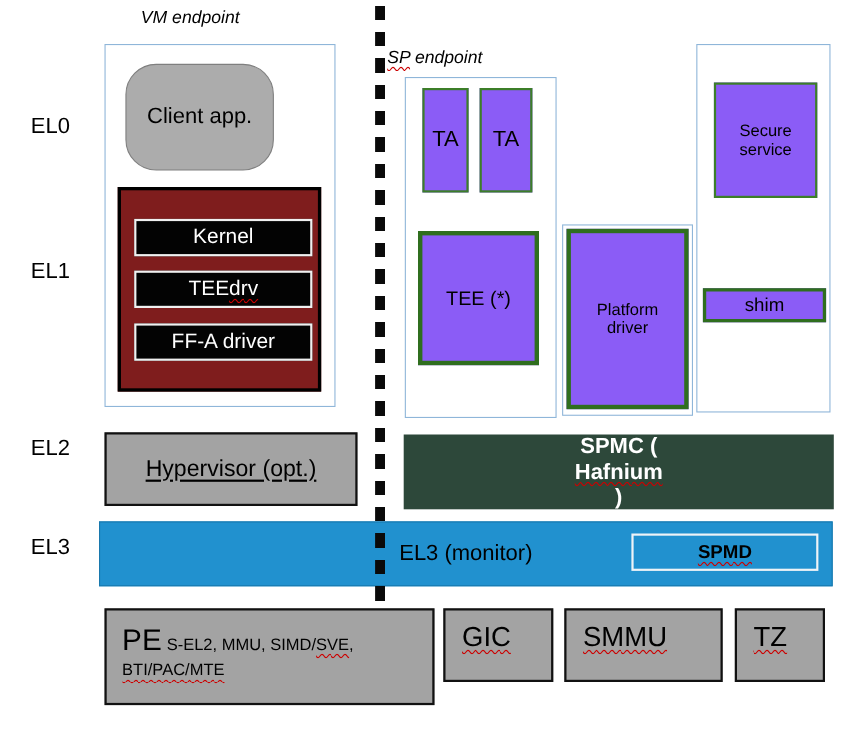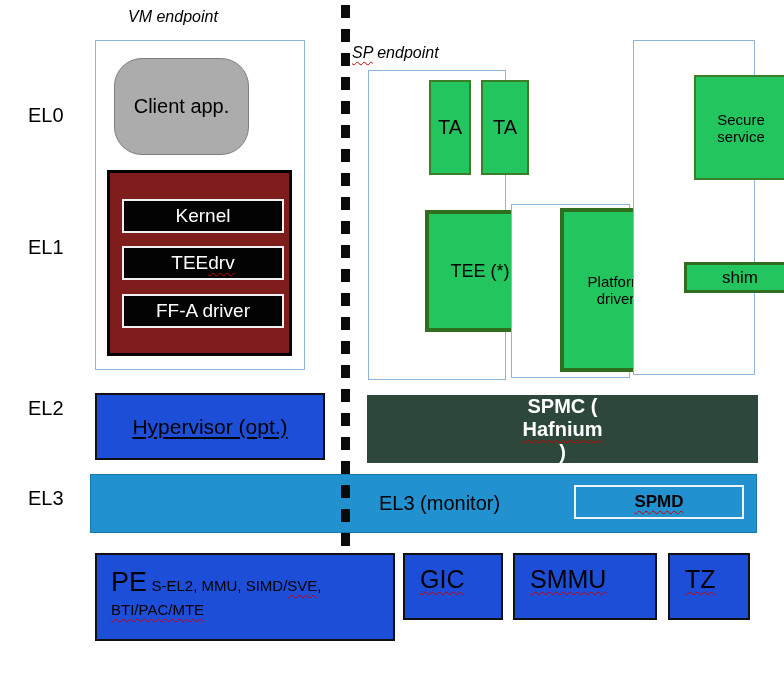--- a/index.html
+++ b/index.html
@@ -13,27 +13,27 @@
     overflow: hidden;
   }
   .abs { position: absolute; }
   .center { display: flex; align-items: center; justify-content: center; text-align: center; }
   .italic { font-style: italic; }
 
   .bluebox  { background: #ffffff; border: 1px solid #8fb6d9; }
   .graybox  { background: #acacac; border: 1px solid #7f7f7f; }
   .blackouter { background: #7f1d1d; border: 3px solid #000; }
   .blackcell  { background: #030303; border: 2px solid #f0f0f0; color: #fff; font-size: 19px; }
-  .green      { background: #22c55e; border: 2px solid #3c7e28; margin-left: 45px; }
+  .green      { background: #8b5cf6; border: 2px solid #3c7e28; }
   .green.mid   { border: 3px solid #2f6e1e; }
   .green.thick { border: 4px solid #2f6e1e; }
   .darkbox  { background: #2d483a; color: #ffffff; font-weight: bold; }
   .bluebar  { background: #2191cf; border: 1px solid #1878ad; }
   .spmdbox  { border: 2px solid #eef3f7; font-weight: bold; }
-  .whitebox { background: #1d4ed8; border: 2px solid #111111; }
+  .whitebox { background: #a3a3a3; border: 2px solid #111111; }
 
   .squiggle {
     text-decoration: underline wavy #cc0000 1px;
     text-underline-offset: 3px;
     text-decoration-skip-ink: none;
   }
   .underline { text-decoration: underline; text-underline-offset: 3px; }
 
   .el-label { font-size: 20px; }
   .hdr { font-size: 16px; }
@@ -92,21 +92,21 @@
   <div class="abs green center" style="left:649px; top:75px; width:94px; height:105px; font-size:15px; padding:0 16px;">Secure service</div>
   <div class="abs green mid center" style="left:639px; top:262px; width:112px; height:31px; font-size:17px;">shim</div>
 
   <div class="abs darkbox center" style="left:367px; top:395px; width:391px; height:68px; font-size:20px;flex-direction:column;">
       <span>SPMC (</span>
       <span class="squiggle">Hafnium</span>
       <span>)</span>
     </div>
 
   <div class="abs bluebar" style="left:90px; top:474px; width:667px; height:59px;">
-    <div class="abs center" style="left:16px; top:0; width:100%; height:100%; font-size:20px;border-radius:27px;">EL3 (monitor)</div>
+    <div class="abs center" style="left:0; top:0; width:100%; height:100%; font-size:20px;border-radius:27px;">EL3 (monitor)</div>
     <div class="abs spmdbox center" style="left:483px; top:10px; width:170px; height:34px; font-size:17px;">
         <span class="squiggle">SPMD</span>
       </div>
   </div>
 
   <div class="abs whitebox pe-pad" style="left:95px; top:553px; width:300px; height:88px;">
     <span class="pe-title">PE</span>
     <span class="pe-detail"><span>S-EL2, MMU, SIMD/</span><span class="squiggle">SVE</span><span>, </span><span class="squiggle">BTI/PAC/MTE</span></span>
   </div>
   <div class="abs whitebox hw-label" style="left:403px; top:553px; width:100px; height:67px;"><span class="squiggle">GIC</span></div>

